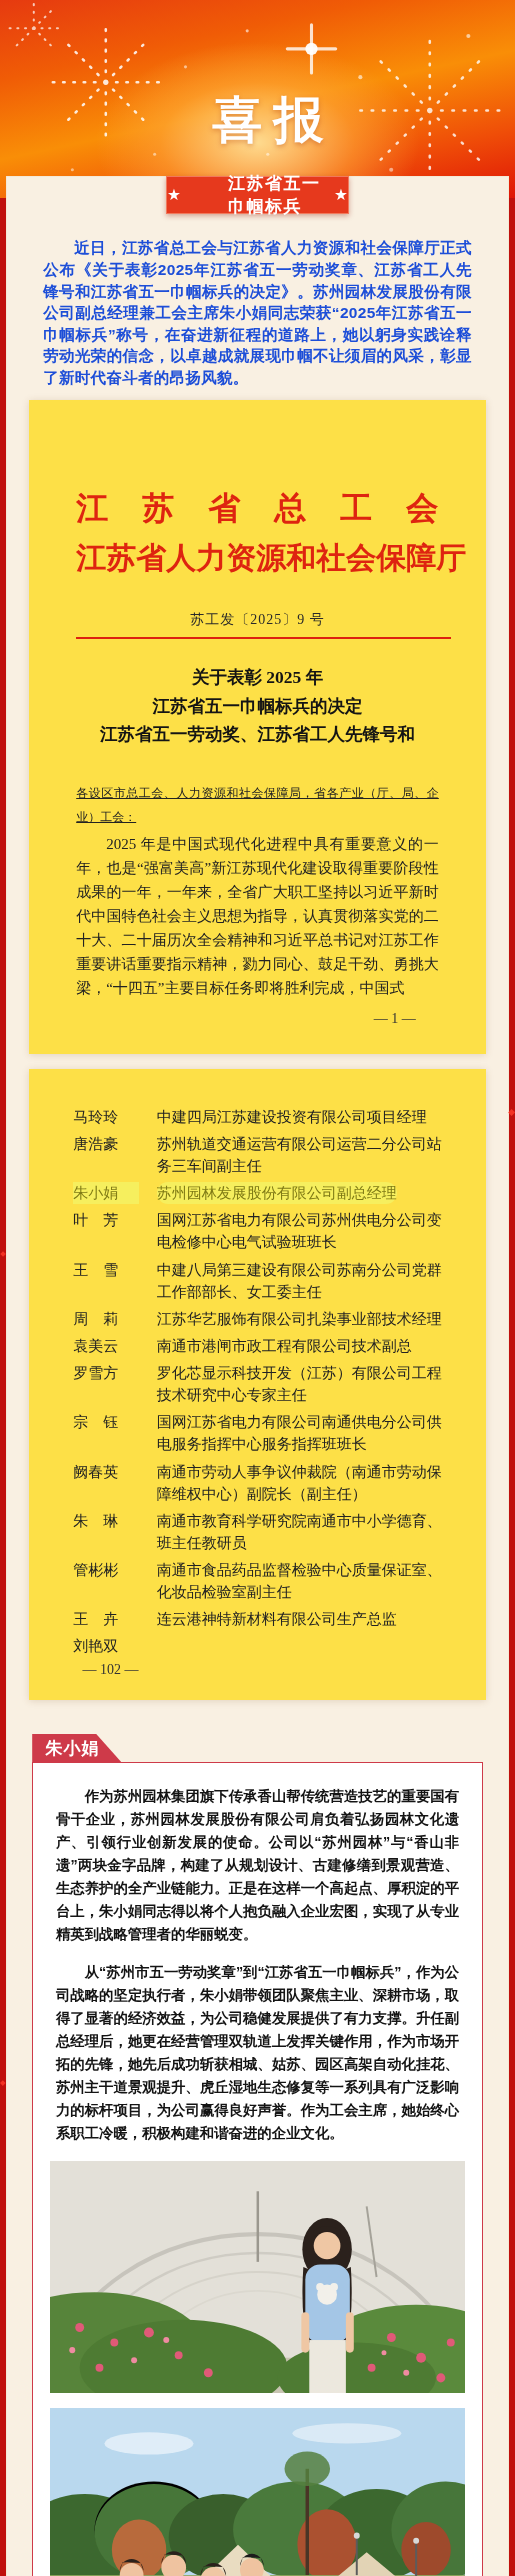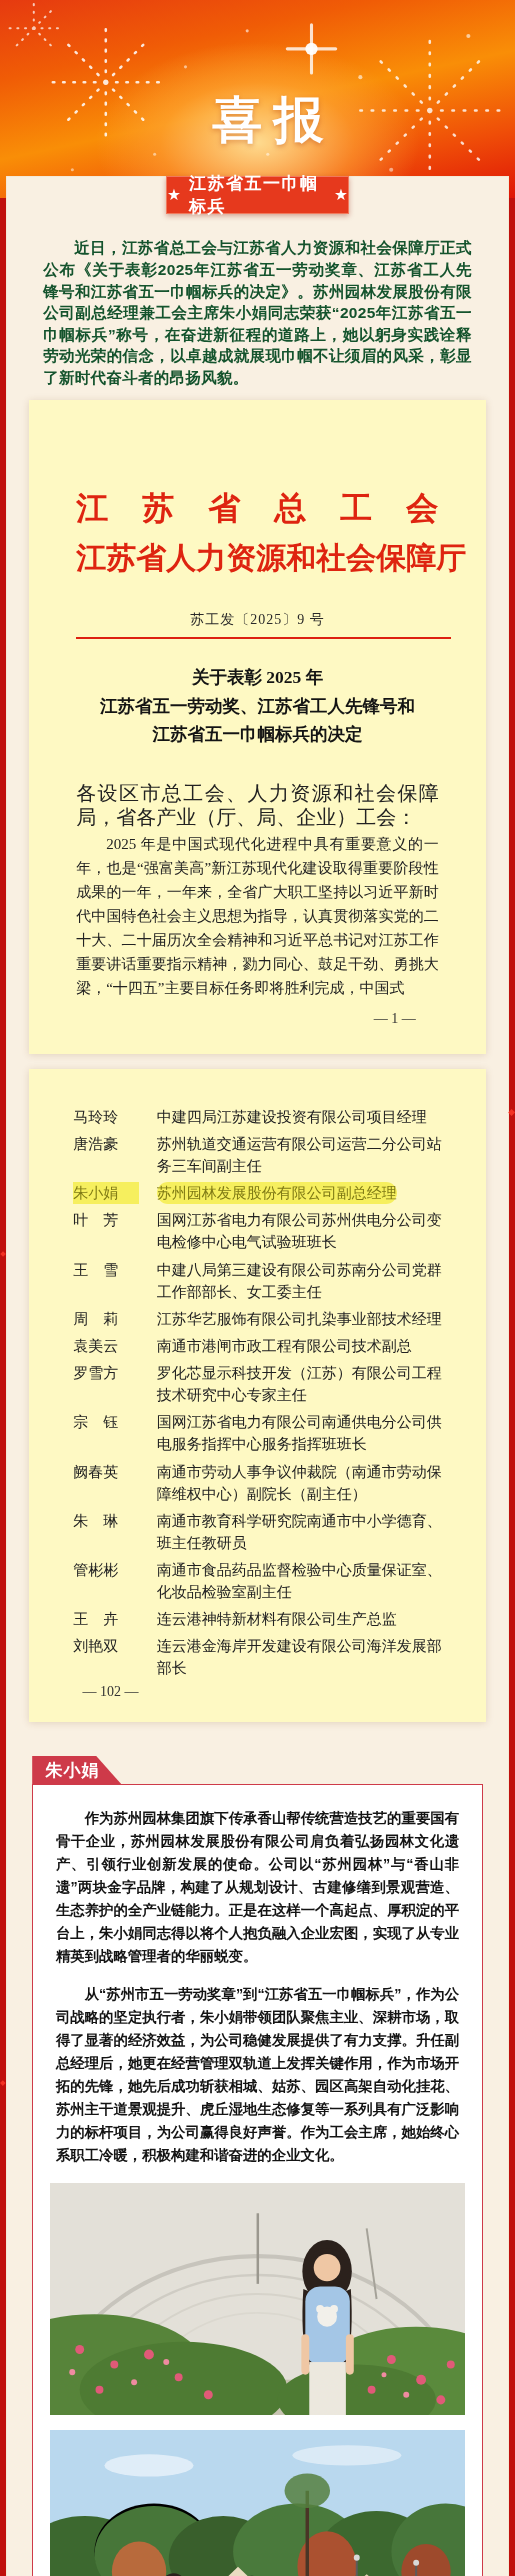--- a/index.html
+++ b/index.html
@@ -32,41 +32,41 @@
   }
   
   .badge{
     position:relative;margin:-21.6px auto 0;width:183px;height:38px;
     background:#e6391d;border:1.5px solid #f1795c;box-sizing:border-box;
     display:flex;align-items:center;justify-content:center;gap:8.2px;
     box-shadow:0 2.1px 5.2px rgba(140,20,0,.35);
   }
   .badge span{color:#fff;font-weight:800;}
   .badge .star{font-size:15.5px;}
-  .badge .blabel{font-size:17px;letter-spacing:1.5px;}
+  .badge .blabel{font-size:17px;letter-spacing:1.5px;margin-left:39px;}
 
   .intro{
-    margin:23px 37px 0;font-size:15.5px;line-height:21.6px;font-weight:700;color:#14532d;
+    margin:23px 37px 0;font-size:15.5px;line-height:21.6px;font-weight:700;color:#1d4ed8;
     text-align:justify;text-indent:2em;letter-spacing:0.3px;
   }
 
   
   .doc-page{
-    background:#fef9c3;margin:0 23px;box-sizing:border-box;
+    background:#fde047;margin:0 23px;box-sizing:border-box;
     font-family:"Liberation Serif","DejaVu Serif",serif;color:#222;
     display:flex;flex-direction:column;
     box-shadow:0 1px 7.2px rgba(120,80,30,.18);
   }
   .page1{margin-top:11.3px;height:654px;padding:87px 47px 27px;}
   .org1{color:#de2410;font-weight:700;font-size:32px;text-align:center;letter-spacing:1px;white-space:nowrap;}
   .org2{color:#de2410;font-weight:700;font-size:30px;text-align:center;margin-top:7.2px;white-space:nowrap;}
   .docnum{font-size:14px;text-align:center;margin-top:32px;letter-spacing:1px;color:#2a2a2a;}
   .redline{height:2.1px;background:#dd2010;border:0;width:375px;margin:8.2px auto 0;}
   .doc-title{margin-top:24px;text-align:center;font-weight:700;font-size:17.5px;line-height:1.62;color:#141414;}
-  .salutation{margin:33px 0 0;font-size:20px;line-height:24px;text-align:justify;}
+  .salutation{margin:33px 0 0;font-size:12px;line-height:24px;text-align:justify;text-decoration:underline;}
   .doc-body{margin:3.1px 0 0;font-size:15px;line-height:24px;text-align:justify;text-indent:2em;}
   .pagenum{font-size:14px;color:#333;}
   .pn-right{margin-top:auto;align-self:flex-end;padding-right:23px;}
   .pn-left{margin-top:auto;align-self:flex-start;padding-left:9.3px;}
 
   .page2{margin-top:15px;min-height:580px;padding:37px 44px 21.6px;}
   .hrow{display:flex;align-items:flex-start;margin-bottom:5.2px;font-size:15px;line-height:22px;}
   .hname{flex:none;width:66px;white-space:nowrap;}
   .htitle{margin-left:17.5px;max-width:299px;text-align:justify;}
   .hrow.hl .hname,.hrow.hl .htitle{background:#f6ef5e;color:#7f7a15;}
@@ -156,22 +156,22 @@
 
     <p class="intro">近日，江苏省总工会与江苏省人力资源和社会保障厅正式公布《关于表彰2025年江苏省五一劳动奖章、江苏省工人先锋号和江苏省五一巾帼标兵的决定》。苏州园林发展股份有限公司副总经理兼工会主席朱小娟同志荣获“2025年江苏省五一巾帼标兵”称号，在奋进新征程的道路上，她以躬身实践诠释劳动光荣的信念，以卓越成就展现巾帼不让须眉的风采，彰显了新时代奋斗者的昂扬风貌。</p>
 
     <section class="doc-page page1">
       <div class="org1">江　苏　省　总　工　会</div>
       <div class="org2">江苏省人力资源和社会保障厅</div>
       <div class="docnum">苏工发〔2025〕9 号</div>
       <hr class="redline">
       <div class="doc-title">
         <div>关于表彰 2025 年</div>
+        <div>江苏省五一巾帼标兵的决定</div>
         <div>江苏省五一劳动奖、江苏省工人先锋号和</div>
-        <div>江苏省五一巾帼标兵的决定</div>
       </div>
       <p class="salutation">各设区市总工会、人力资源和社会保障局，省各产业（厅、局、企业）工会：</p>
       <p class="doc-body">2025 年是中国式现代化进程中具有重要意义的一年，也是“强富美高”新江苏现代化建设取得重要阶段性成果的一年，一年来，全省广大职工坚持以习近平新时代中国特色社会主义思想为指导，认真贯彻落实党的二十大、二十届历次全会精神和习近平总书记对江苏工作重要讲话重要指示精神，勠力同心、鼓足干劲、勇挑大梁，“十四五”主要目标任务即将胜利完成，中国式</p>
       <div class="pagenum pn-right">— 1 —</div>
     </section>
 
     <section class="doc-page page2">
       <div>
         <div class="hrow">
             <span class="hname">马玲玲</span>
@@ -220,21 +220,20 @@
         <div class="hrow">
             <span class="hname">管彬彬</span>
             <span class="htitle">南通市食品药品监督检验中心质量保证室、化妆品检验室副主任</span>
           </div>
         <div class="hrow">
             <span class="hname">王　卉</span>
             <span class="htitle">连云港神特新材料有限公司生产总监</span>
           </div>
         <div class="hrow">
             <span class="hname">刘艳双</span>
-            <span class="htitle">连云港金海岸开发建设有限公司海洋发展部部长</span>
           </div>
       </div>
       <div class="pagenum pn-left">— 102 —</div>
     </section>
 
     <div class="ribbon-row">
       <div class="ribbon">
         <span class="ribbon-top"></span>
         <span>朱小娟</span>
       </div>

